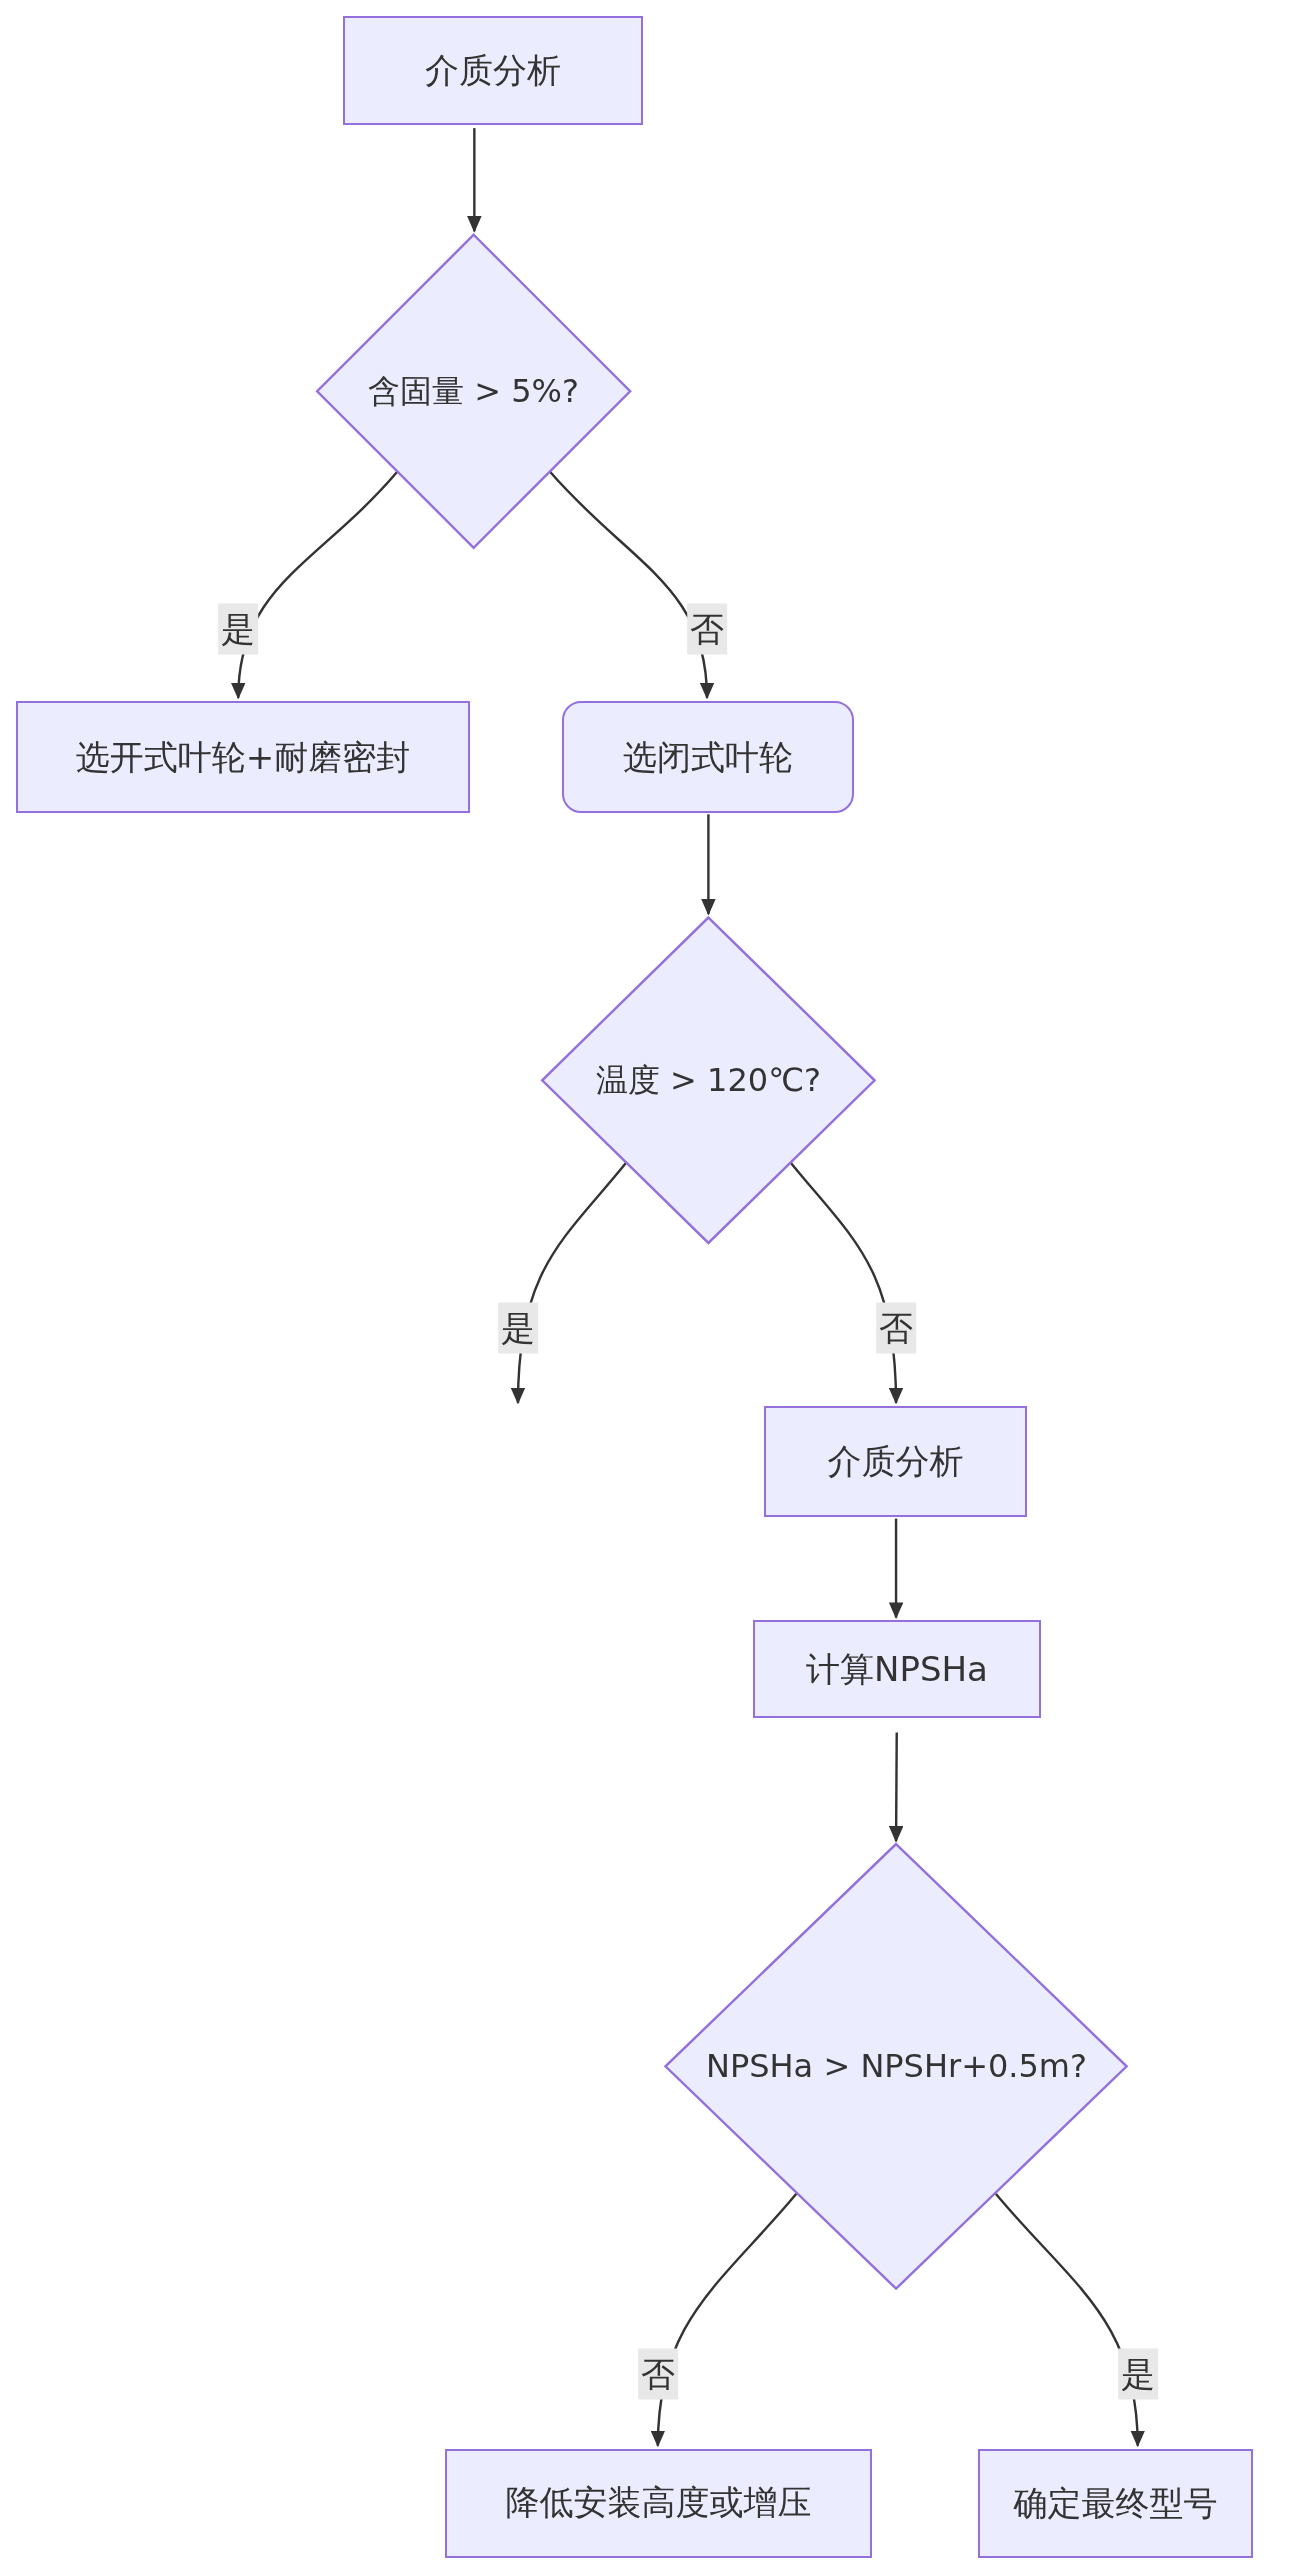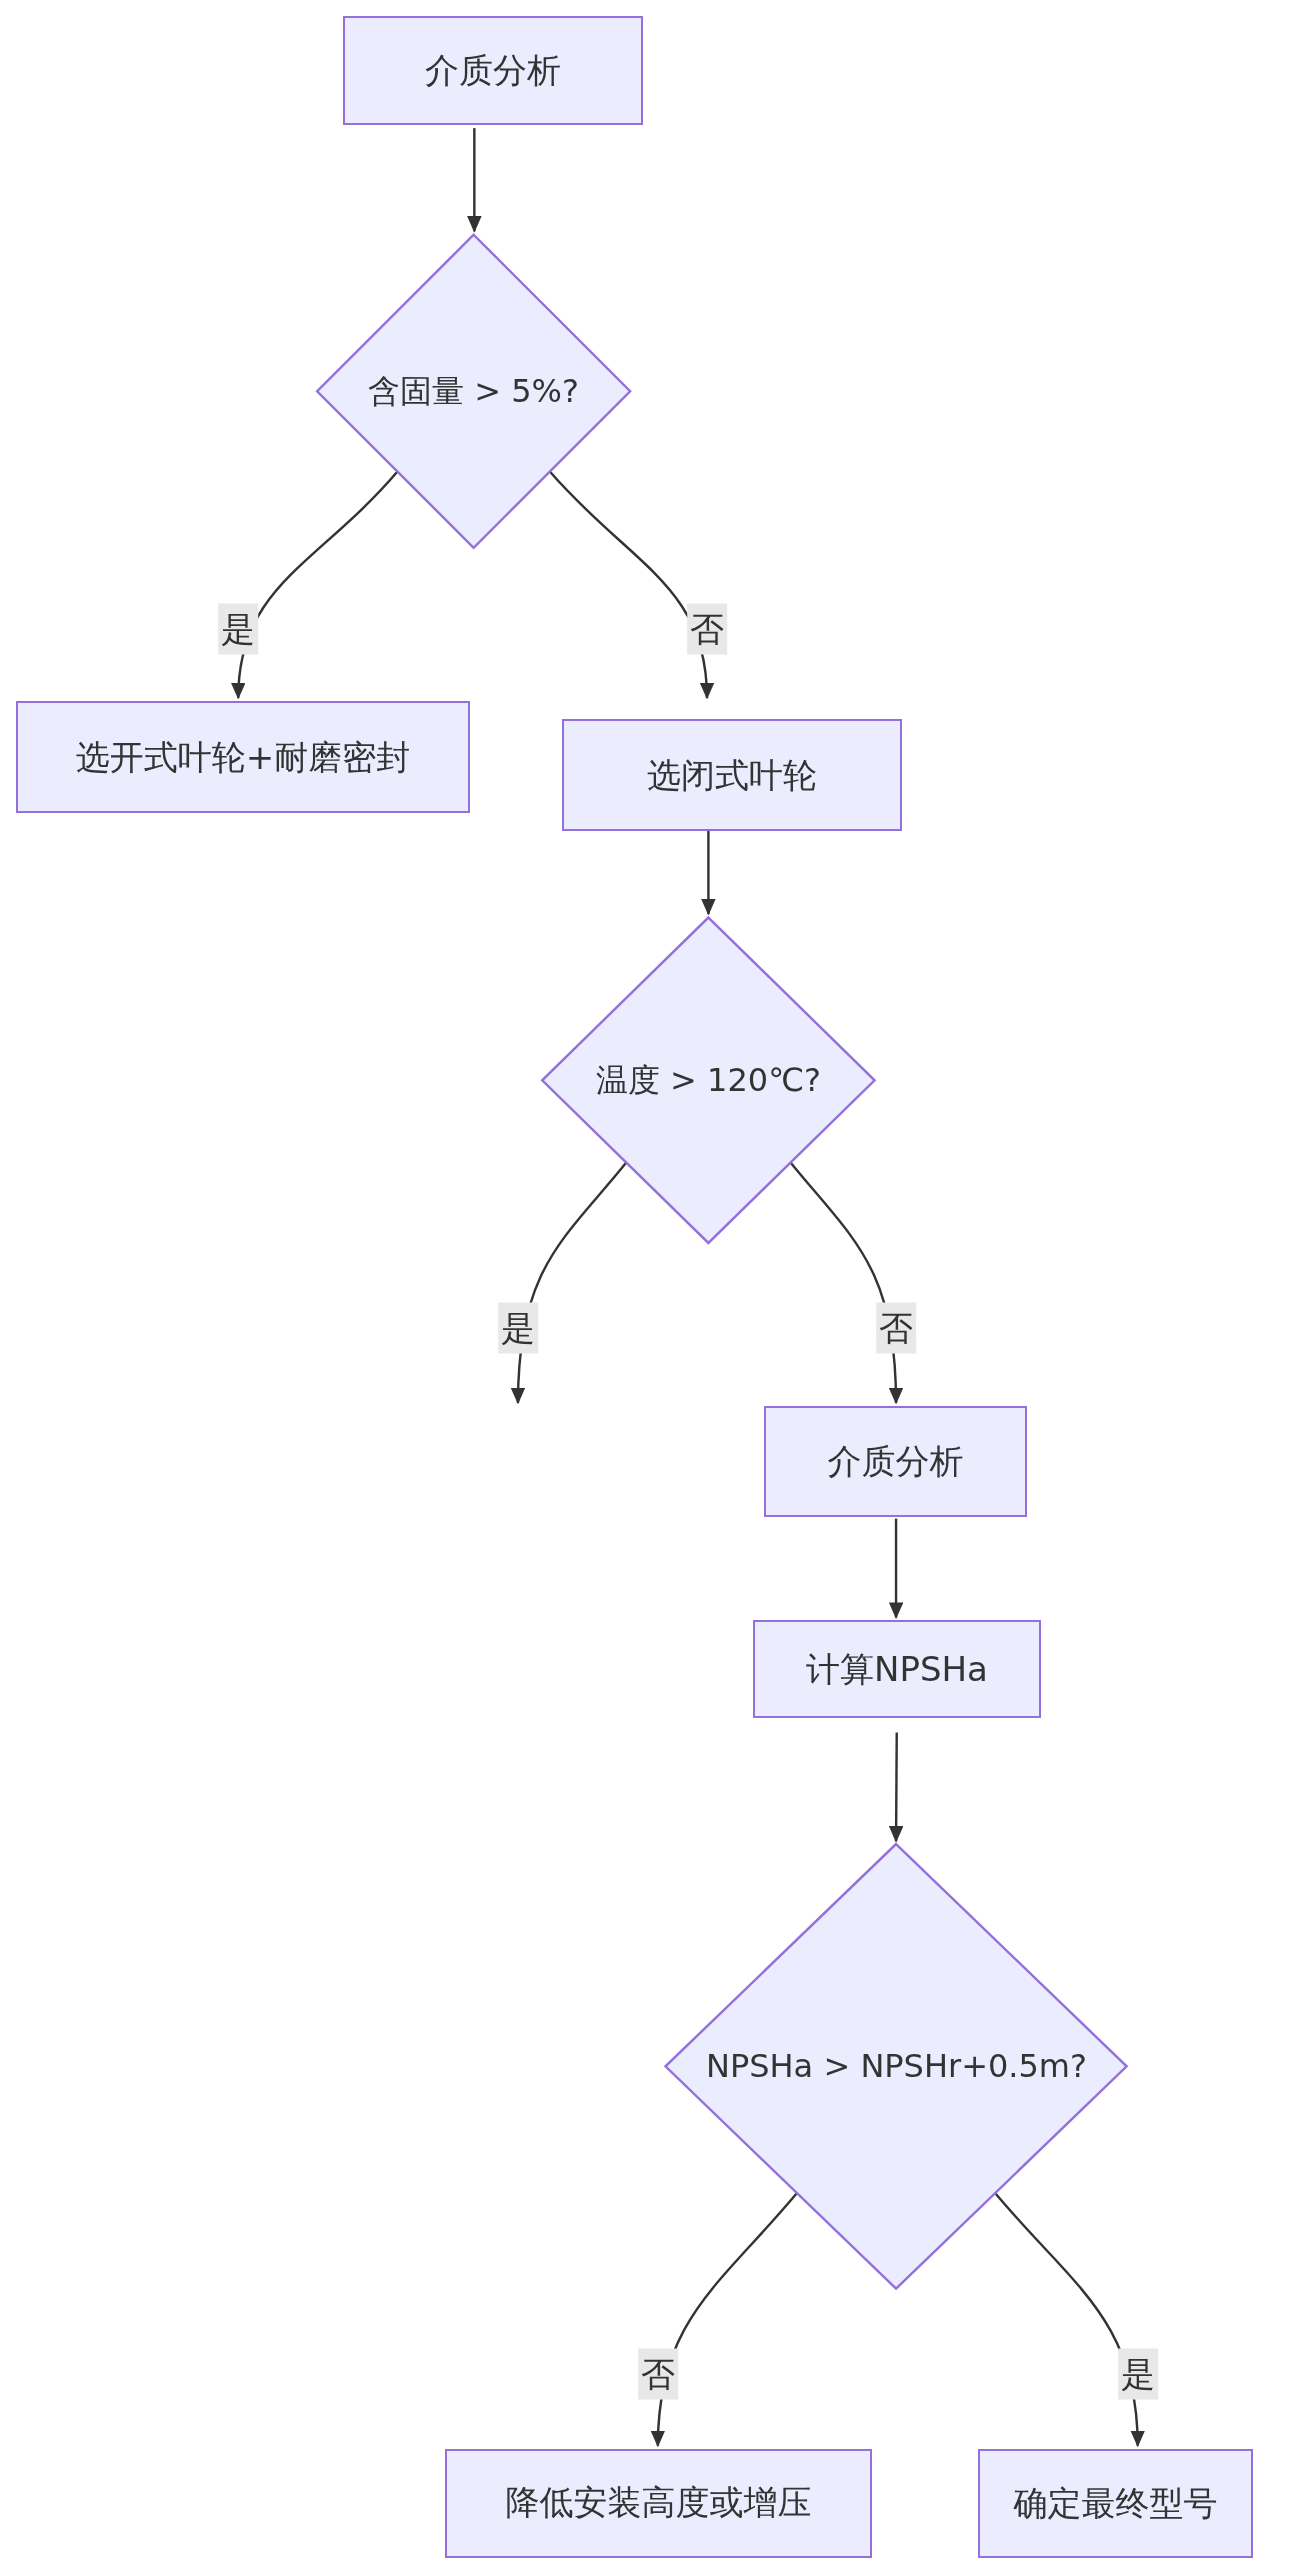--- a/index.html
+++ b/index.html
@@ -38,21 +38,21 @@
   }
   .edge-label{
     position:absolute;transform:translate(-50%,-50%);
     background:var(--edge-label-bg);
     padding:0 2.8px;font-size:34px;line-height:1.5;
     color:var(--text-color);white-space:nowrap;
   }
   
   #node-start{left:343px;top:16px;width:300px;height:109px;}
   #node-open{left:16px;top:701px;width:454px;height:112px;}
-  #node-closed{left:562px;top:719px;width:340px;height:112px;}
+  #node-closed{left:562px;top:701px;width:292px;height:112px;border-radius:19px;}
   #node-cooling{left:370px;top:1406px;width:296px;height:111px;}
   #node-standard{left:764px;top:1406px;width:263px;height:111px;}
   #node-calc{left:753px;top:1620px;width:288px;height:98px;}
   #node-lower{left:445px;top:2449px;width:427px;height:109px;font-family:Liberation Serif, serif;}
   #node-final{left:978px;top:2449px;width:275px;height:109px;}
   #dlabel-solids{left:266px;top:339px;width:415px;height:104px;}
   #dlabel-temp{left:501px;top:1028px;width:415px;height:104px;text-align:right;}
   #dlabel-npsh{left:654px;top:2014px;width:485px;height:104px;}
   #elabel-solids-yes{left:238px;top:629px;}
   #elabel-solids-no{left:707px;top:629px;}

